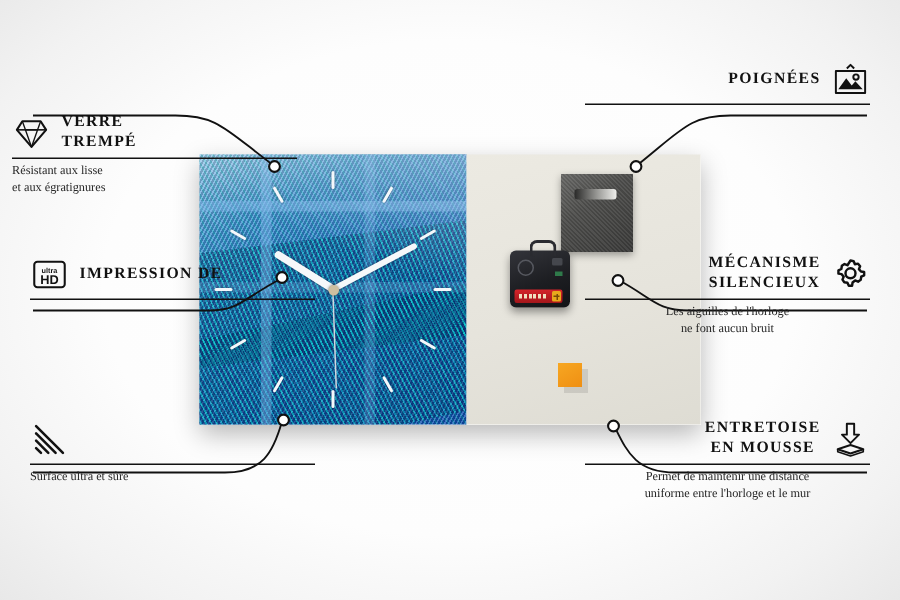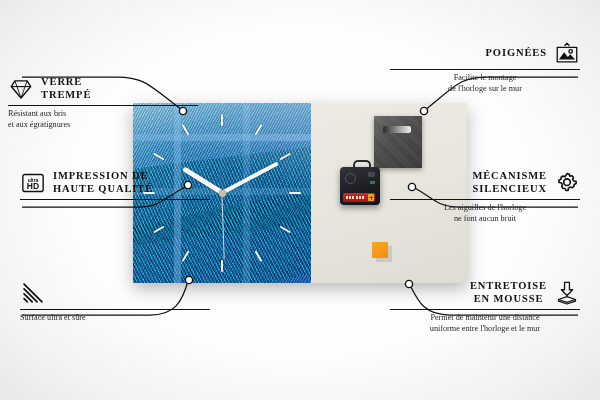--- a/index.html
+++ b/index.html
@@ -206,37 +206,36 @@
           <path d="M11 13 H21" stroke-width="1.1"></path>
         </svg>
       </span>
       <span class="c-title">
         <span>VERRE</span><br>
         <span>TREMPÉ</span>
       </span>
     </div>
     <div class="c-rule"></div>
     <div class="c-sub">
-      <span>Résistant aux bris</span><br>
+      <span>Résistant aux lisse</span><br>
       <span>et aux égratignures</span>
     </div>
   </div>
 
   <div class="callout left" style="left:20px;top:170px;">
     <div class="c-head">
       <span class="c-icon">
         <svg viewBox="0 0 32 32">
           <rect x="3.5" y="5.5" width="25" height="21" rx="2.6" fill="none" stroke="#111" stroke-width="1.7"></rect>
           <text x="16" y="14.4" text-anchor="middle" font-family="Liberation Sans, sans-serif" font-size="6" font-weight="bold" fill="#111">ultra</text>
           <text x="16" y="23.8" text-anchor="middle" font-family="Liberation Sans, sans-serif" font-size="10.5" font-weight="bold" fill="#111">HD</text>
         </svg>
       </span>
       <span class="c-title">
         <span>IMPRESSION DE</span><br>
-        <span>HAUTE QUALITÉ</span>
       </span>
     </div>
     <div class="c-rule"></div>
   </div>
 
   <div class="callout left" style="left:20px;top:280px;">
     <div class="c-head">
       <span class="c-icon">
         <svg viewBox="0 0 32 32" stroke="#111" stroke-linecap="round">
           <path d="M5 5 L27 27" stroke-width="2.1"></path>
@@ -260,24 +259,20 @@
       <span class="c-icon">
         <svg viewBox="0 0 32 32" fill="none" stroke="#111" stroke-width="1.6" stroke-linejoin="round">
           <path d="M13 7 L16 4 L19 7"></path>
           <rect x="4" y="9" width="24" height="18"></rect>
           <path d="M6 24 L12.5 15 L17 21 L20 17.5 L26 24 Z" fill="#111" stroke="none"></path>
           <circle cx="20.5" cy="14" r="2.2"></circle>
         </svg>
       </span>
     </div>
     <div class="c-rule"></div>
-    <div class="c-sub">
-      <span>Facilite le montage</span><br>
-      <span>de l'horloge sur le mur</span>
-    </div>
   </div>
 
   <div class="callout right" style="left:390px;top:280px;">
     <div class="c-head">
       <span class="c-title">
         <span>ENTRETOISE</span><br>
         <span>EN MOUSSE</span>
       </span>
       <span class="c-icon">
         <svg viewBox="0 0 32 32" fill="none" stroke="#111" stroke-width="1.6" stroke-linejoin="round">

